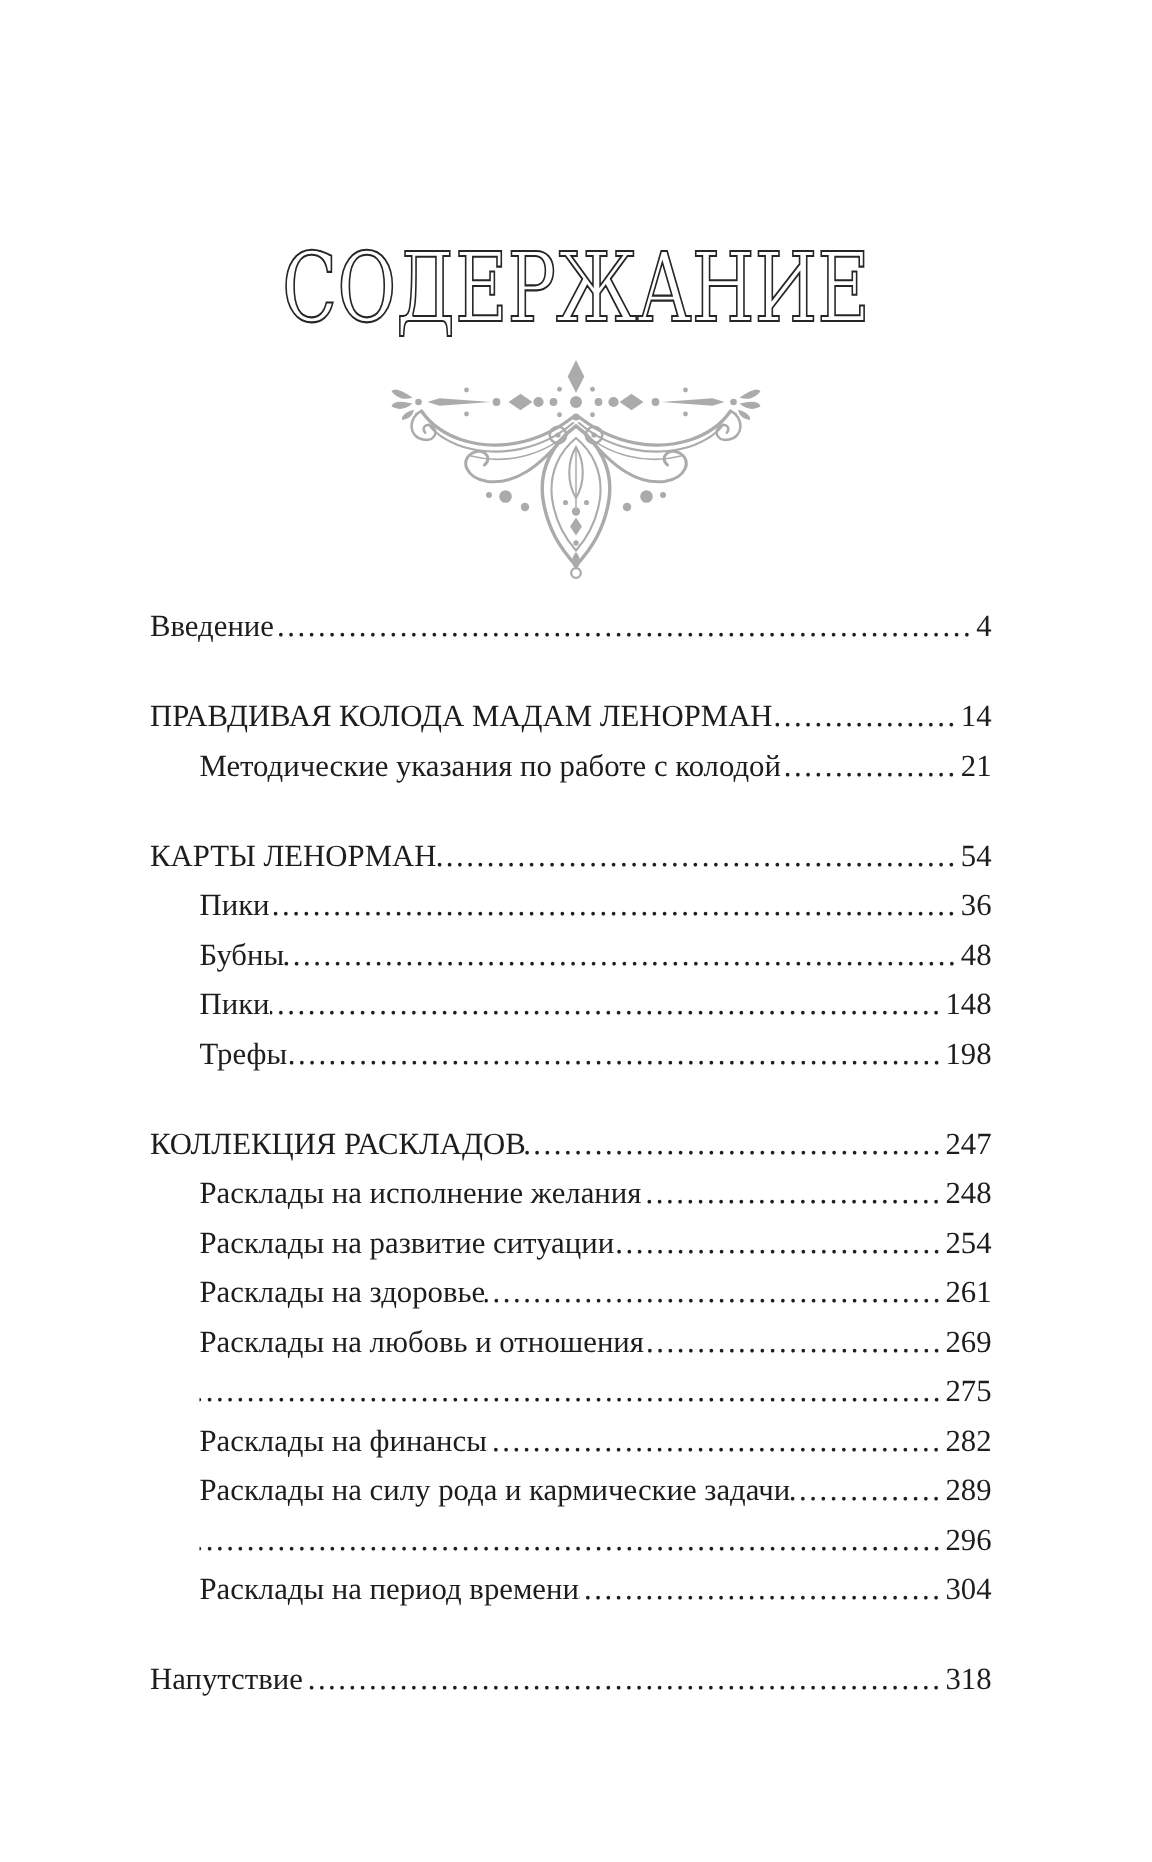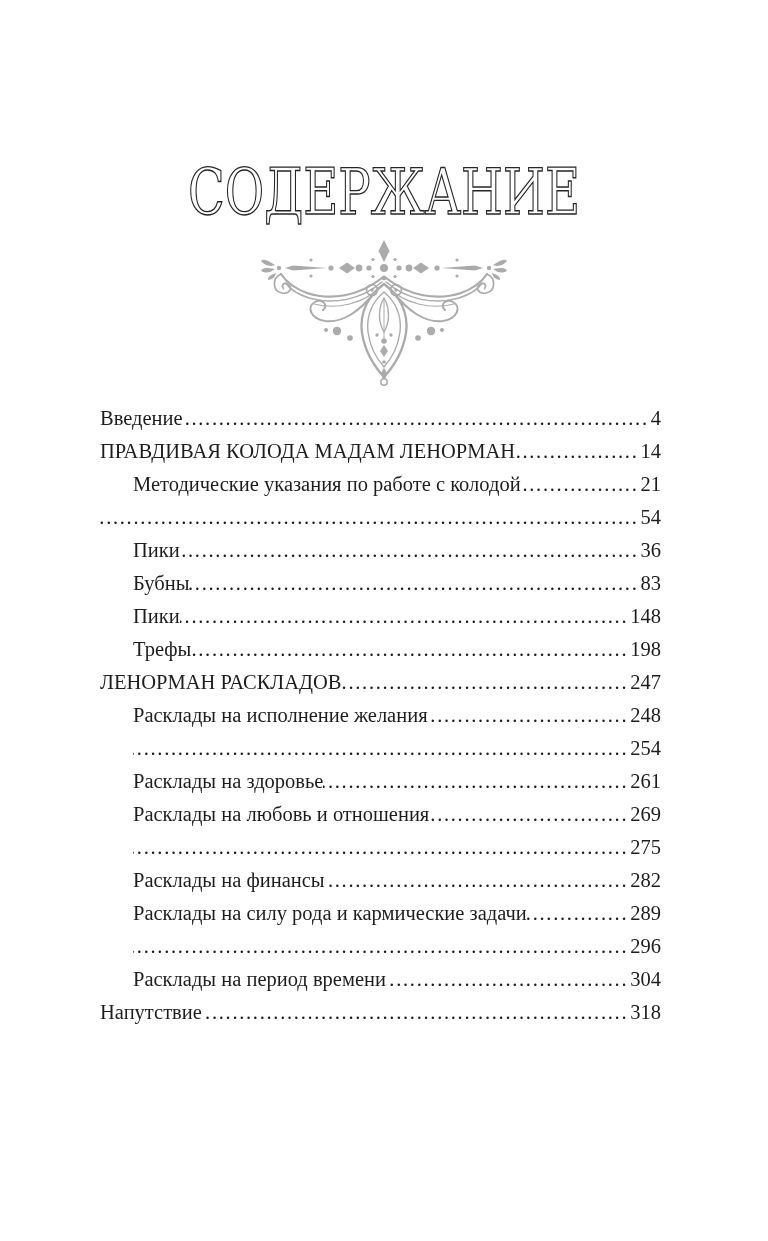--- a/index.html
+++ b/index.html
@@ -24,21 +24,21 @@
     margin: 146px auto 0 auto;
   }
   .ornament-svg {
     display: block;
     margin: 10px auto 0 auto;
   }
   .toc {
     margin-top: 4px;
     padding: 0 107px 0 100px;
   }
-  .toc-section { }
+  .toc-section { margin-top: 27px; }
   .toc-section:first-child { margin-top: 16px; text-align: right; }
   .toc-row {
     display: flex;
     align-items: baseline;
     font-size: 20.5px;
     line-height: 33px;
     white-space: nowrap;
   }
   .toc-row.indent { padding-left: 33px; }
   .toc-row .label { flex: 0 0 auto; }
@@ -131,56 +131,58 @@
           <span class="pagenum">14</span>
         </div>
         <div class="toc-row indent">
           <span class="label">Методические указания по работе с колодой</span>
           <span class="dots">..........................................................................................</span>
           <span class="pagenum">21</span>
         </div>
       </div>
       <div class="toc-section">
         <div class="toc-row">
+          <span class="label">КАРТЫ ЛЕНОРМАН</span>
           <span class="dots">..........................................................................................</span>
           <span class="pagenum">54</span>
         </div>
         <div class="toc-row indent">
           <span class="label">Пики</span>
           <span class="dots">..........................................................................................</span>
           <span class="pagenum">36</span>
         </div>
         <div class="toc-row indent">
           <span class="label">Бубны</span>
           <span class="dots">..........................................................................................</span>
-          <span class="pagenum">83</span>
+          <span class="pagenum">48</span>
         </div>
         <div class="toc-row indent">
           <span class="label">Пики</span>
           <span class="dots">..........................................................................................</span>
           <span class="pagenum">148</span>
         </div>
         <div class="toc-row indent">
           <span class="label">Трефы</span>
           <span class="dots">..........................................................................................</span>
           <span class="pagenum">198</span>
         </div>
       </div>
       <div class="toc-section">
         <div class="toc-row">
-          <span class="label">ЛЕНОРМАН РАСКЛАДОВ</span>
+          <span class="label">КОЛЛЕКЦИЯ РАСКЛАДОВ</span>
           <span class="dots">..........................................................................................</span>
           <span class="pagenum">247</span>
         </div>
         <div class="toc-row indent">
           <span class="label">Расклады на исполнение желания</span>
           <span class="dots">..........................................................................................</span>
           <span class="pagenum">248</span>
         </div>
         <div class="toc-row indent">
+          <span class="label">Расклады на развитие ситуации</span>
           <span class="dots">..........................................................................................</span>
           <span class="pagenum">254</span>
         </div>
         <div class="toc-row indent">
           <span class="label">Расклады на здоровье</span>
           <span class="dots">..........................................................................................</span>
           <span class="pagenum">261</span>
         </div>
         <div class="toc-row indent">
           <span class="label">Расклады на любовь и отношения</span>

